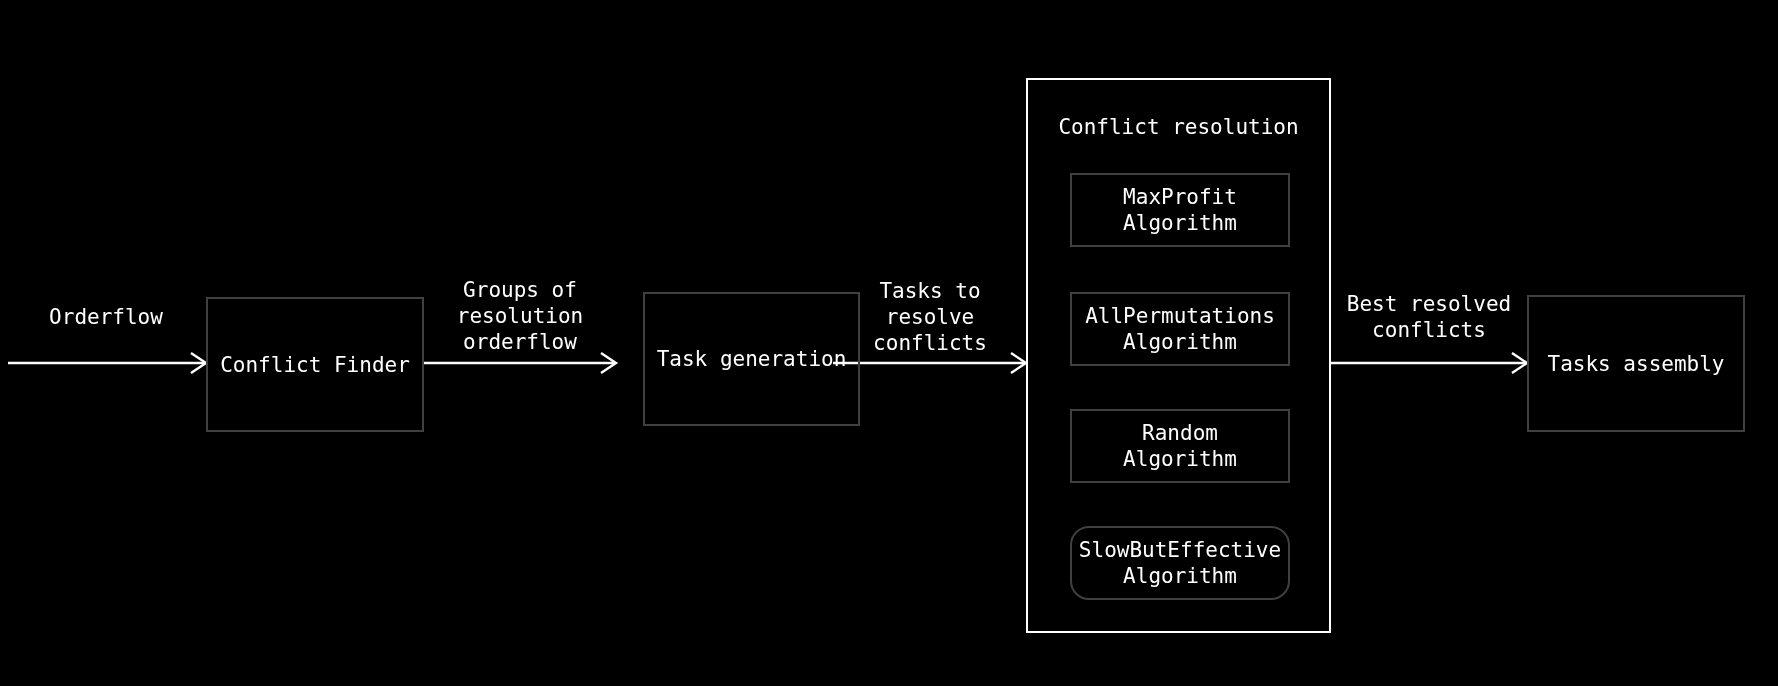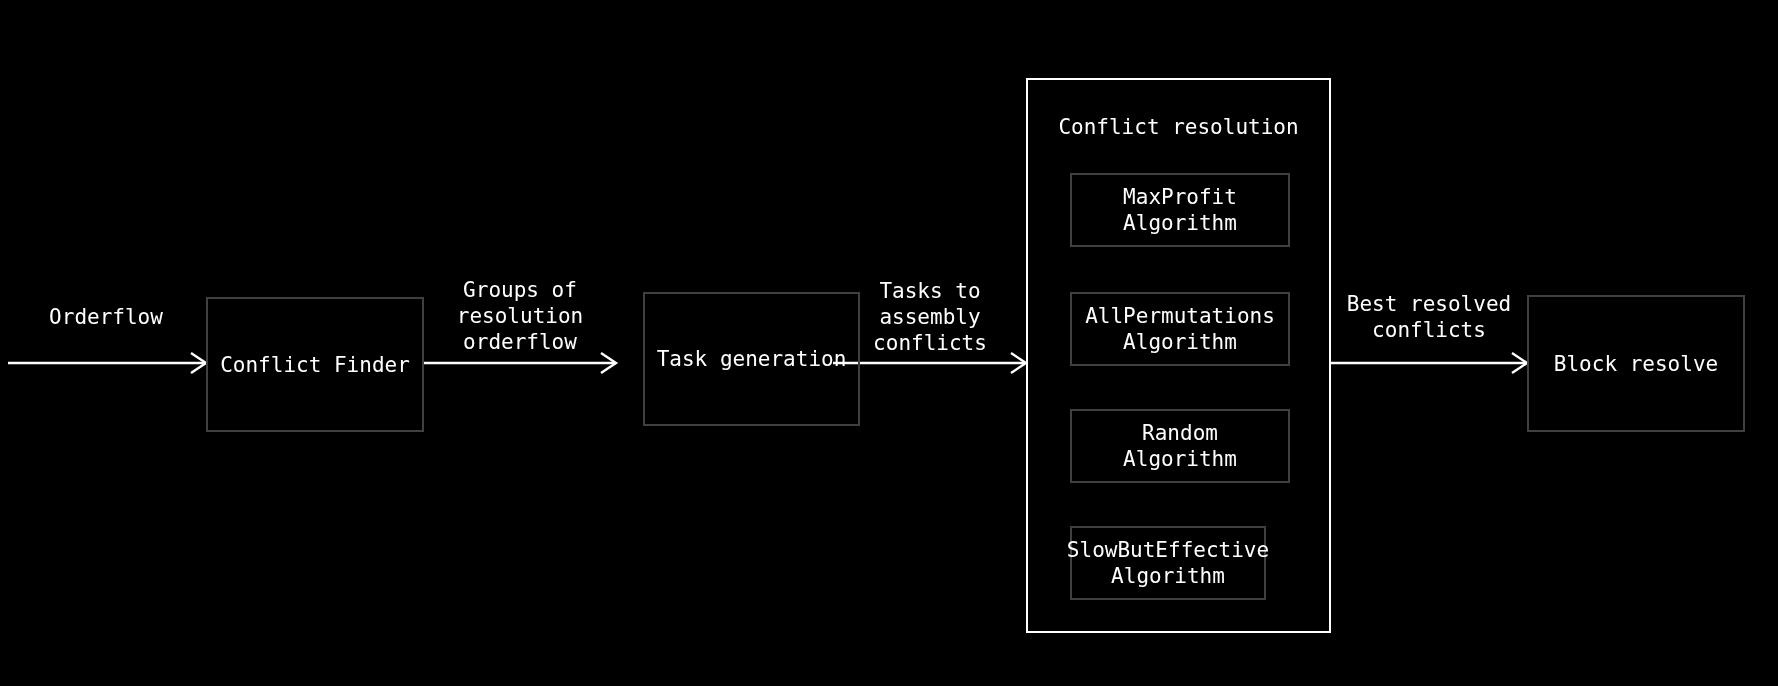--- a/index.html
+++ b/index.html
@@ -87,33 +87,33 @@
 
   <div class="box" style="left:206px; top:297px; width:218px; height:135px;text-align:right;">Conflict Finder</div>
 
   <div class="edge-label" style="left:520px; top:316px;">Groups of
 resolution
 orderflow</div>
 
   <div class="box" style="left:616px; top:292px; width:217px; height:134px;margin-left:27px;">Task generation</div>
 
   <div class="edge-label" style="left:930px; top:317px;">Tasks to
-assembly
+resolve
 conflicts</div>
 
   <div class="container-box" style="left:1026px; top:78px; width:305px; height:555px;">
     <div class="container-title">Conflict resolution</div>
     <div class="box" style="left:42px; top:93px; width:220px; height:74px;">MaxProfit
 Algorithm</div>
     <div class="box" style="left:42px; top:212px; width:220px; height:74px;">AllPermutations
 Algorithm</div>
     <div class="box" style="left:42px; top:329px; width:220px; height:74px;">Random
 Algorithm</div>
-    <div class="box" style="left:42px; top:446px; width:196px; height:74px;">SlowButEffective
+    <div class="box" style="left:42px; top:446px; width:220px; height:74px;border-radius:19px;">SlowButEffective
 Algorithm</div>
   </div>
 
   <div class="edge-label" style="left:1429px; top:317px;">Best resolved
 conflicts</div>
 
-  <div class="box" style="left:1527px; top:295px; width:218px; height:137px;">Block resolve</div>
+  <div class="box" style="left:1527px; top:295px; width:218px; height:137px;">Tasks assembly</div>
 
 </div>
 
 </body></html>

